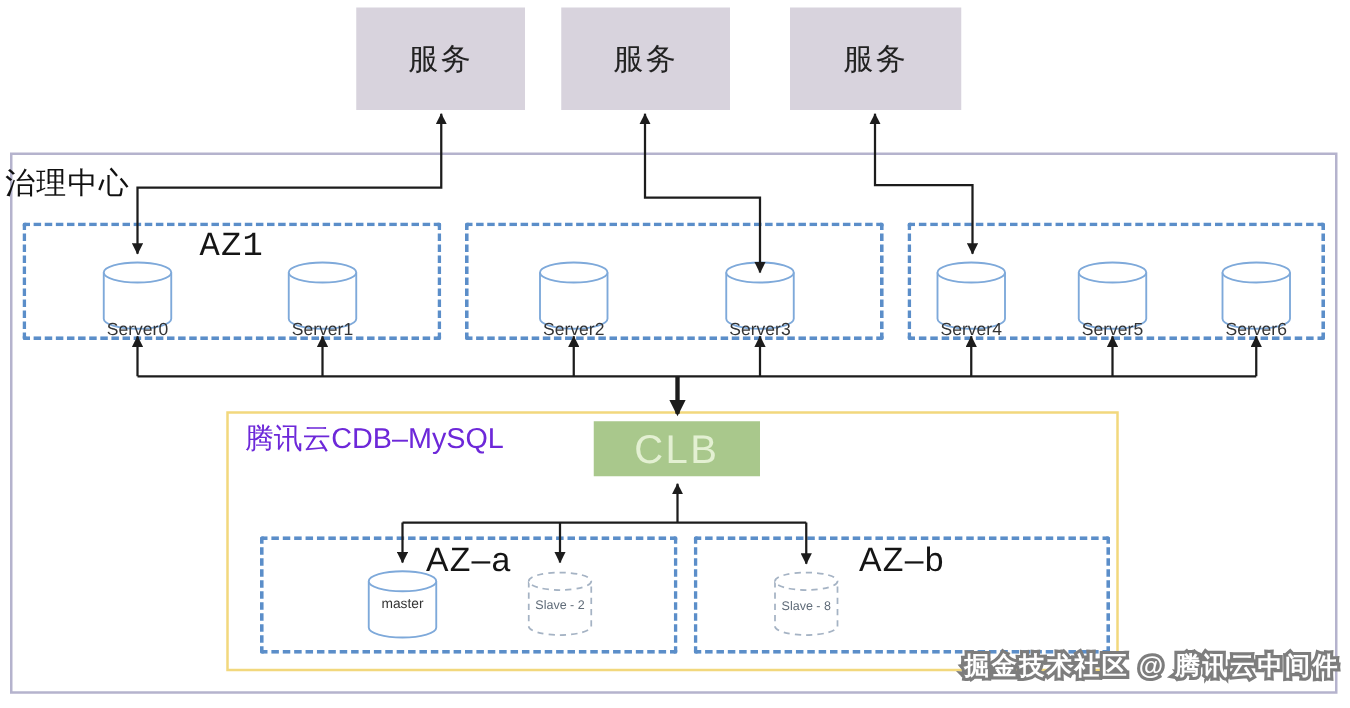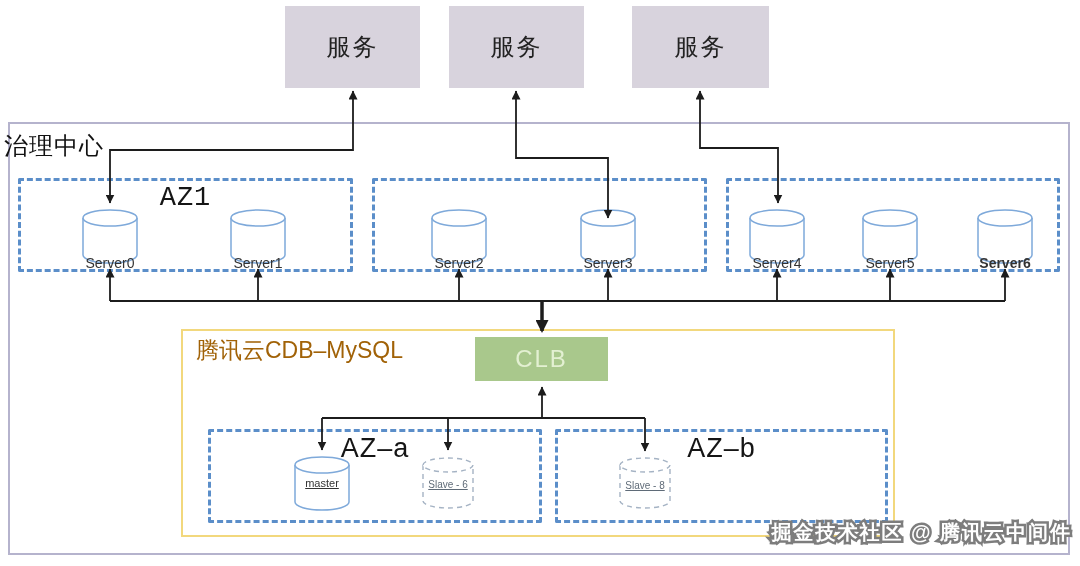--- a/index.html
+++ b/index.html
@@ -24,32 +24,32 @@
   .azbox{top:178px;height:94px;border:3px dashed var(--dash-blue,#5b8ec9);border-radius:2px;}
   #az1{left:18px;width:335px;} #az2{left:372px;width:335px;} #az3{left:726px;width:334px;}
   .azlabel{top:183px;font-size:27px;color:#151515;text-align:center;letter-spacing:1px;font-family:Liberation Mono, monospace;}
   #az1l{left:18px;width:335px;} #az2l{left:372px;width:335px;} #az3l{left:726px;width:334px;}
 
   
   .cyl-label{top:231px;width:64px;text-align:center;font-size:14px;color:#333;margin-top:24px;}
 
   
   .cdb{left:181px;top:329px;width:714px;height:208px;border:2px solid var(--yellow,#f2d87d);}
-  .cdb-title{left:196px;top:335px;font-size:23px;color:#a16207;}
+  .cdb-title{left:196px;top:335px;font-size:23px;color:#6d28d9;}
   .clb{left:475px;top:337px;width:133px;height:44px;background:var(--clb-fill,#a9c88c);
-       color:var(--clb-text,#e3f0d2);font-size:24px;letter-spacing:2px;
+       color:var(--clb-text,#e3f0d2);font-size:32px;letter-spacing:2px;
        display:flex;align-items:center;justify-content:center;}
   .note{left:618px;top:354px;width:296px;text-align:center;font-size:17px;line-height:23px;color:#3a3a3a;}
 
   
   .dbzone{top:429px;height:94px;border:3px dashed var(--dash-blue,#5b8ec9);border-radius:2px;}
   #aza{left:208px;width:334px;} #azb{left:555px;width:333px;}
   .dbzlabel{top:433px;font-size:27px;color:#151515;text-align:center;letter-spacing:1px;}
   #azal{left:208px;width:334px;} #azbl{left:555px;width:333px;}
-  .db-label{width:64px;text-align:center;font-size:11px;color:#333;text-decoration:underline;}
+  .db-label{width:64px;text-align:center;font-size:11px;color:#333;}
   .db-label.slave{font-size:10px;color:#5f6b78;}
 
   
   #lines{left:0;top:0;pointer-events:none;}
 
   
   .wm{right:8px;top:519px;white-space:nowrap;font-size:20px;font-weight:bold;letter-spacing:2px;}
   .wm .stroke{position:absolute;left:0;top:0;color:#fff;-webkit-text-stroke:5px #7d7d7d;}
   .wm .fill{position:relative;color:#fff;}
 </style>
@@ -167,24 +167,24 @@
       <path d="M645 418 L645 451" marker-end="url(#ah)"></path>
     </g>
   </svg>
 
   <div class="abs cyl-label" style="left:78px;">Server0</div>
   <div class="abs cyl-label" style="left:226px;">Server1</div>
   <div class="abs cyl-label" style="left:427px;">Server2</div>
   <div class="abs cyl-label" style="left:576px;">Server3</div>
   <div class="abs cyl-label" style="left:745px;">Server4</div>
   <div class="abs cyl-label" style="left:858px;">Server5</div>
-  <div class="abs cyl-label" style="left:973px;font-weight:bold;">Server6</div>
+  <div class="abs cyl-label" style="left:973px;">Server6</div>
 
   <div class="abs db-label" style="left:290px;top:477px;">master</div>
-  <div class="abs db-label slave" style="left:416px;top:479px;">Slave - 6</div>
+  <div class="abs db-label slave" style="left:416px;top:479px;">Slave - 2</div>
   <div class="abs db-label slave" style="left:613px;top:480px;">Slave - 8</div>
 
   <div class="abs wm">
     <span class="stroke">掘金技术社区 @ 腾讯云中间件</span>
     <span class="fill">掘金技术社区 @ 腾讯云中间件</span>
   </div>
 
 </div>
 
 </body></html>

